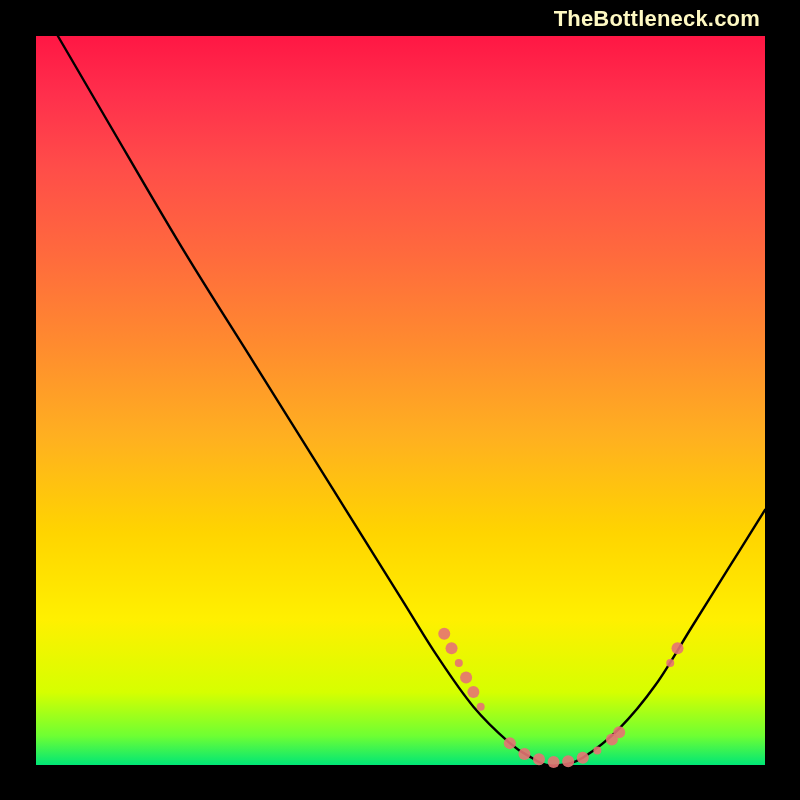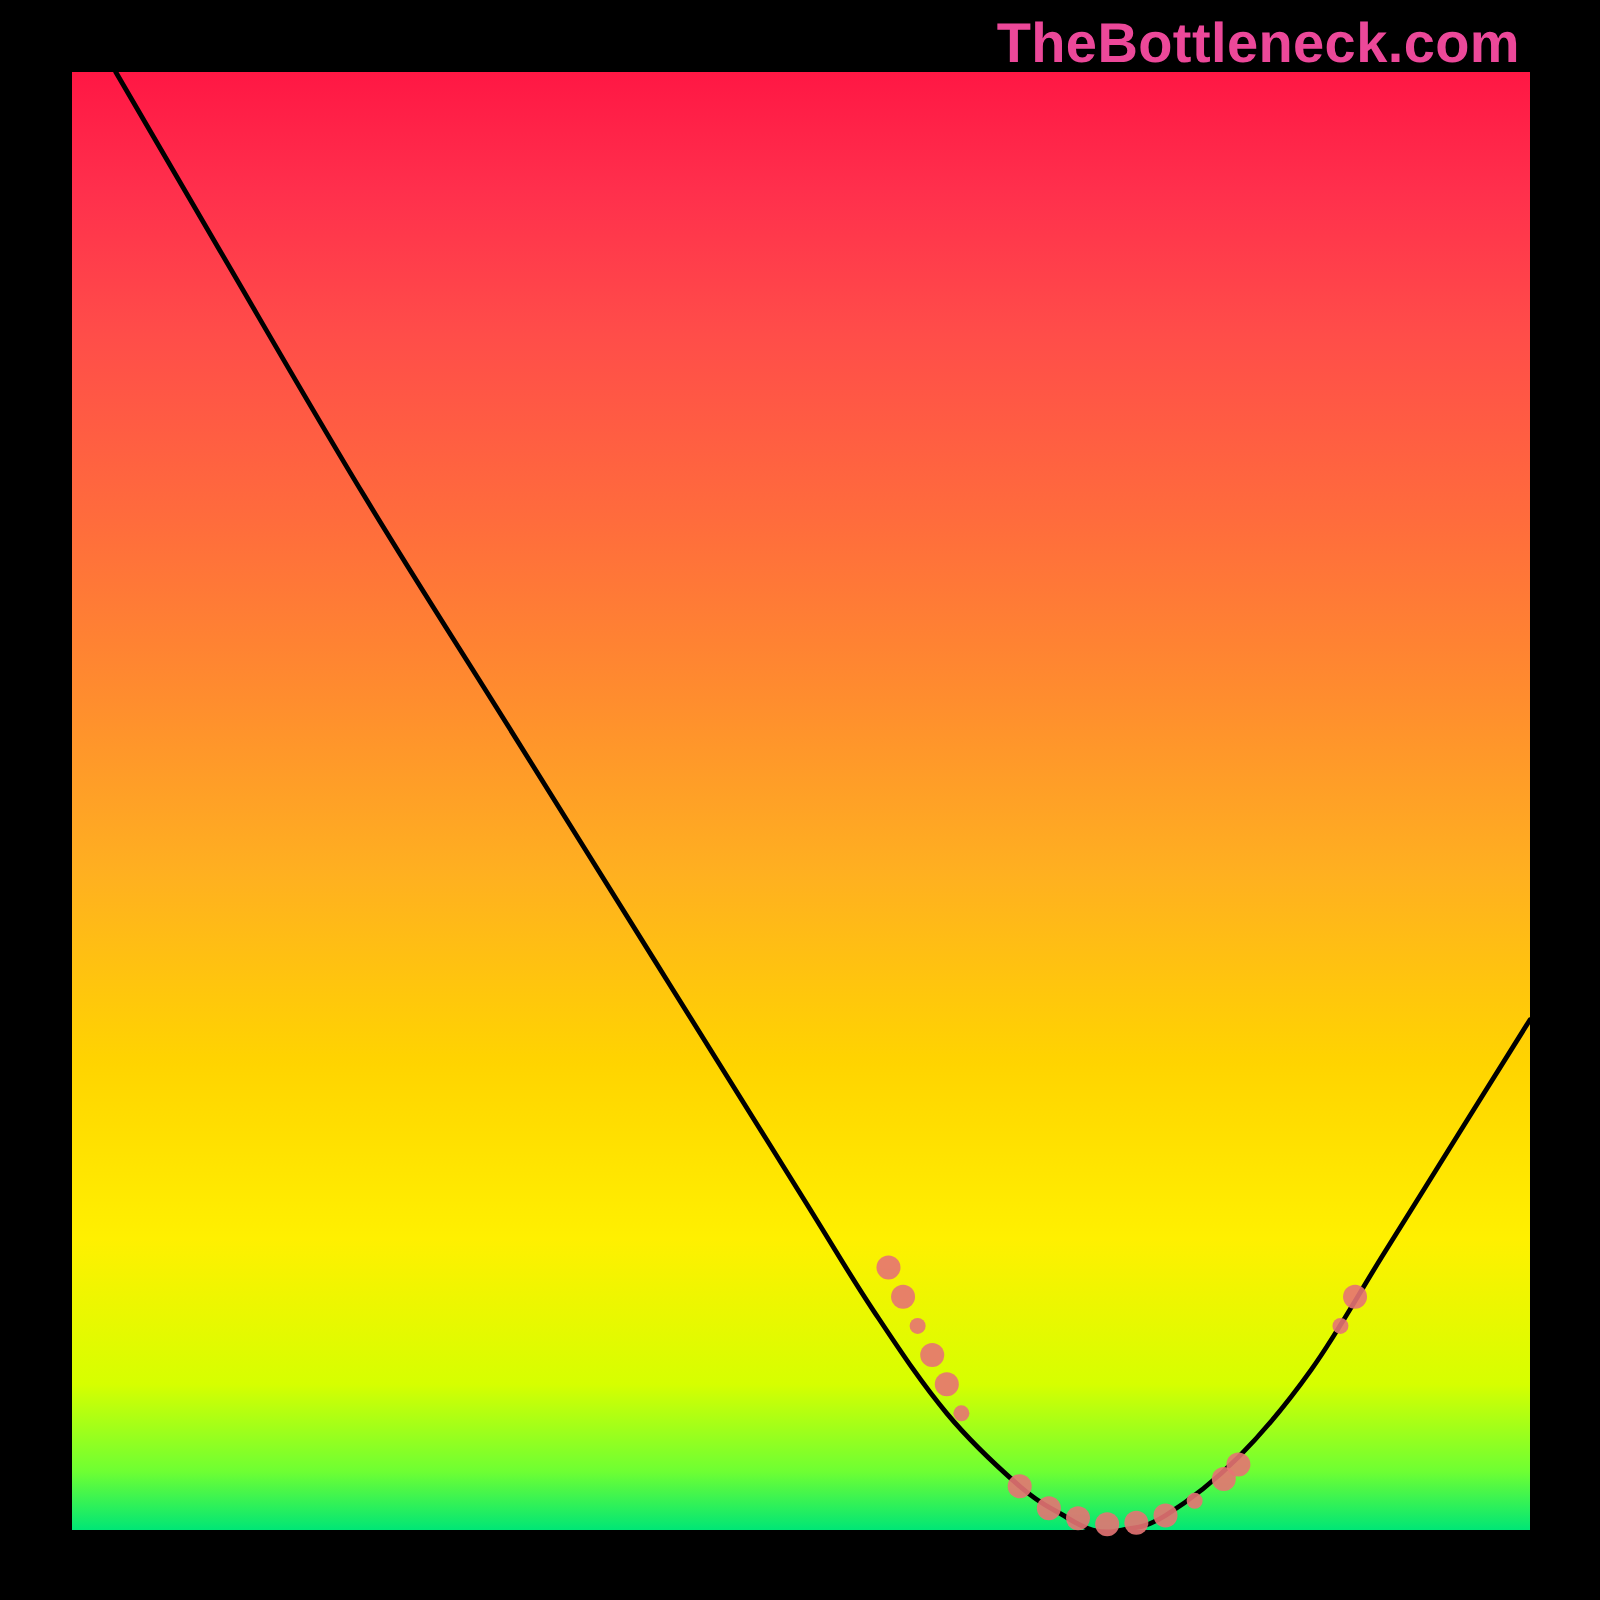--- a/index.html
+++ b/index.html
@@ -36,23 +36,23 @@
       #d6ff00 90%,
       #6eff33 96%,
       #00e676 100%
     );
   }
   .watermark {
     position: absolute;
     top: 6px;
     right: 40px;
     font-family: Arial, Helvetica, sans-serif;
-    font-size: 28px;
+    font-size: 22px;
     font-weight: 600;
-    color: #ec4899;
+    color: #fef9c3;
     letter-spacing: 0.2px;
     user-select: none;
   }
   svg.overlay {
     position: absolute;
     left: 36px;
     top: 36px;
     width: 729px;
     height: 729px;
     overflow: visible;

